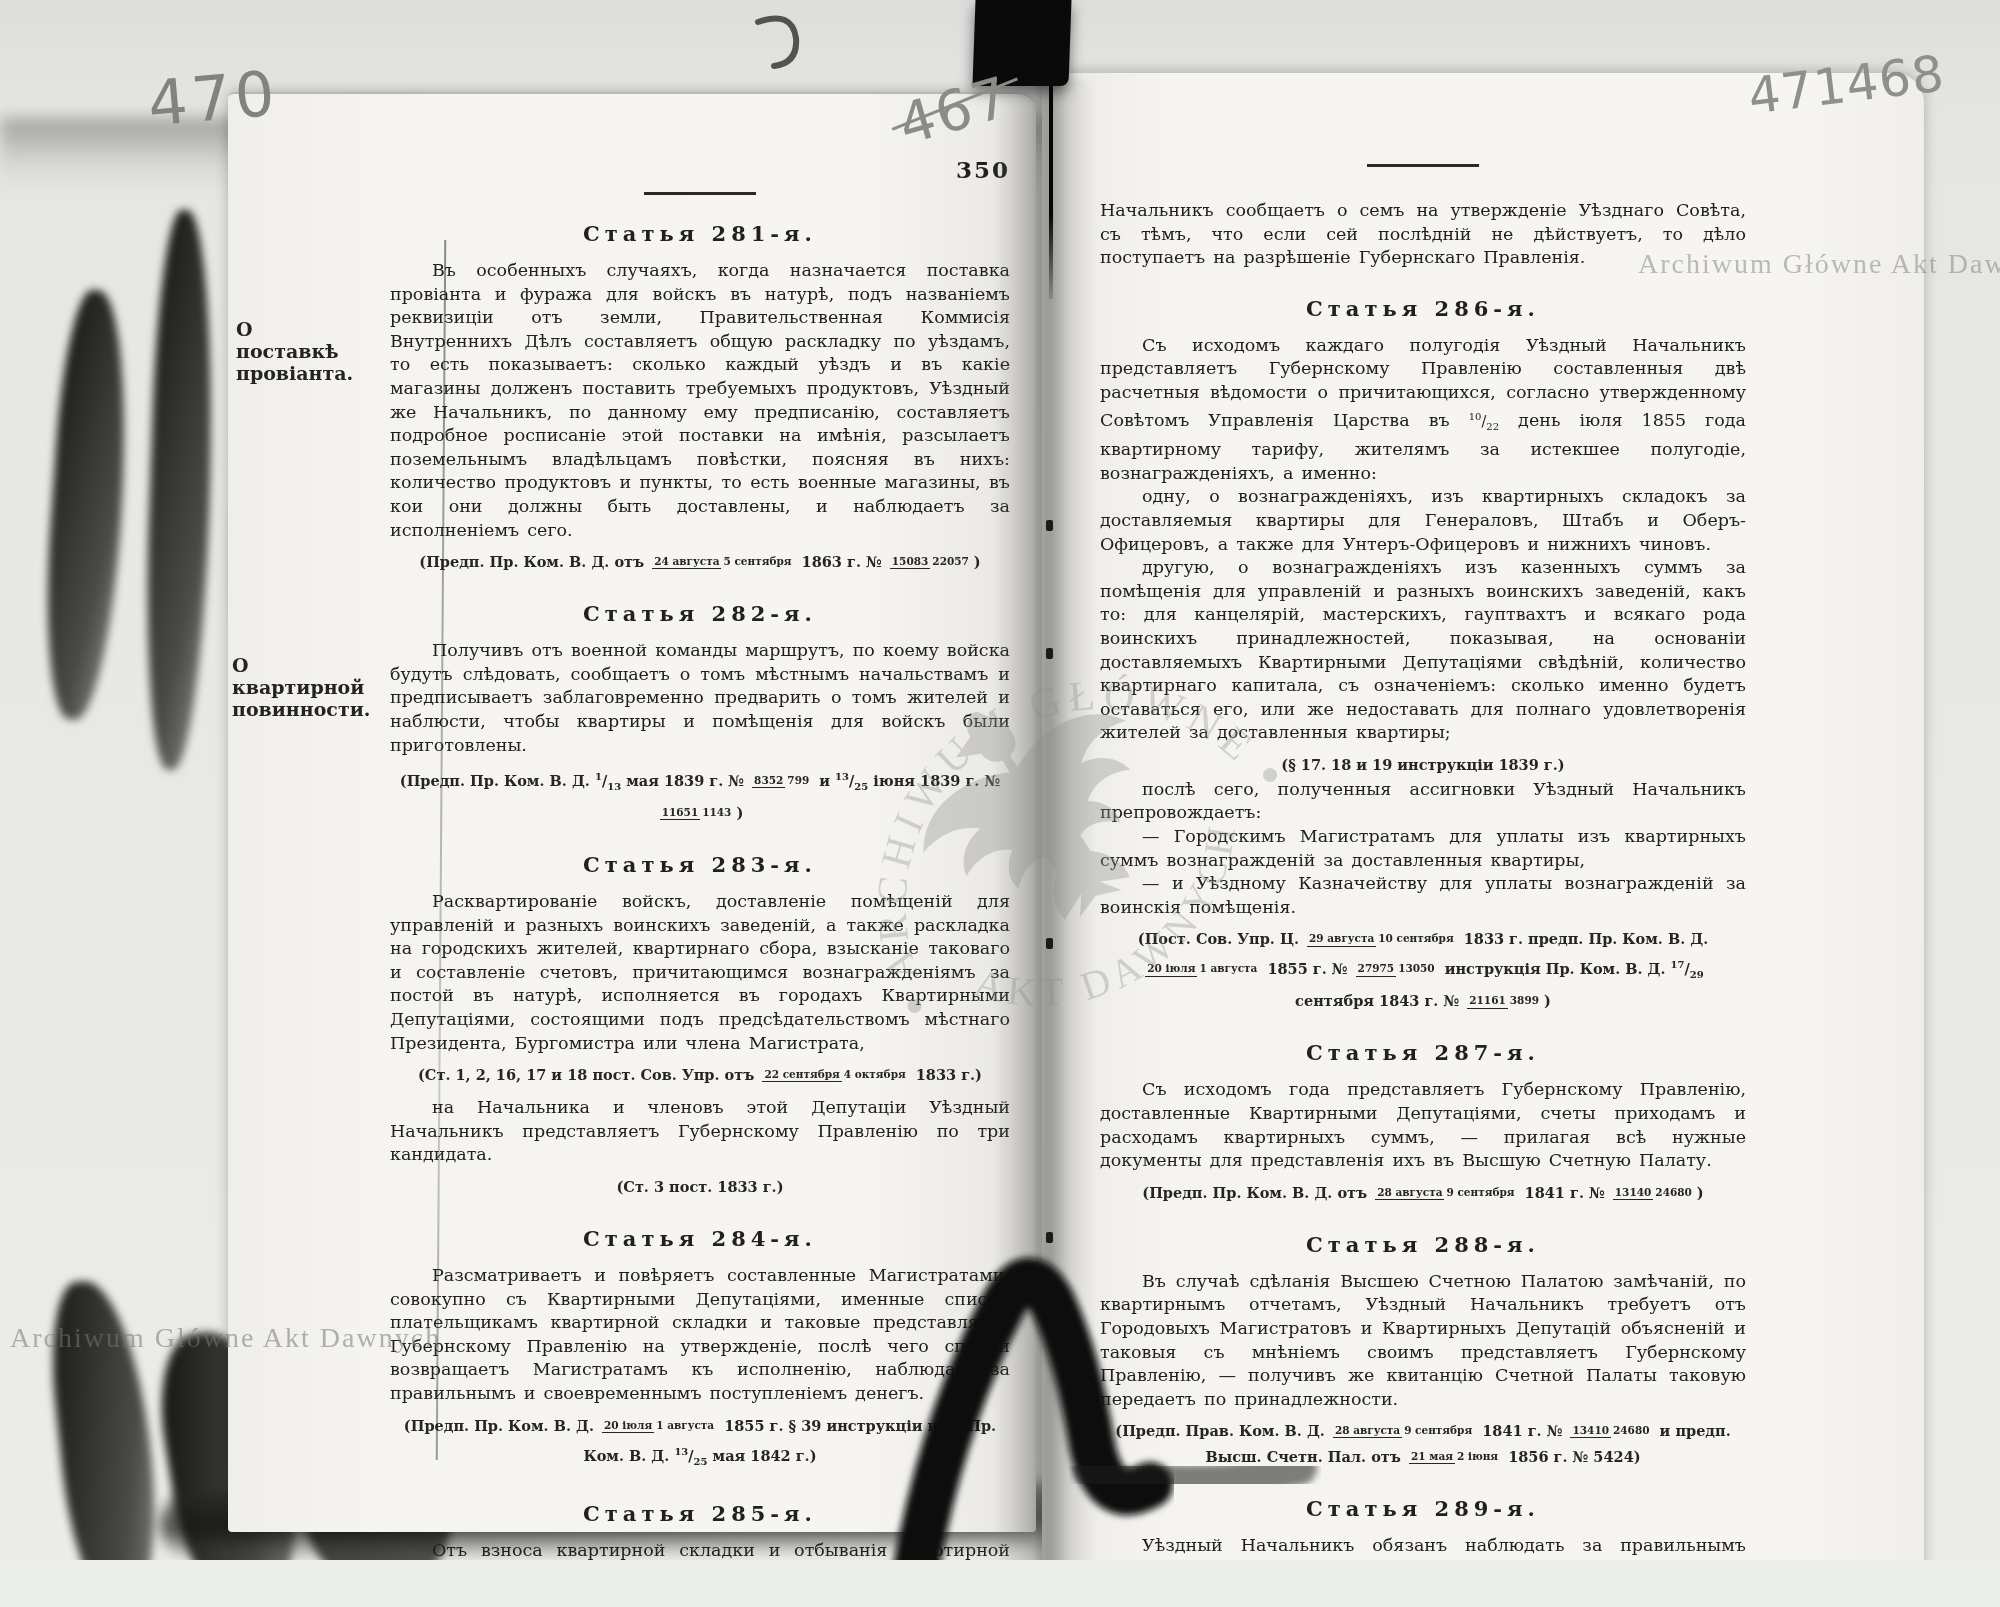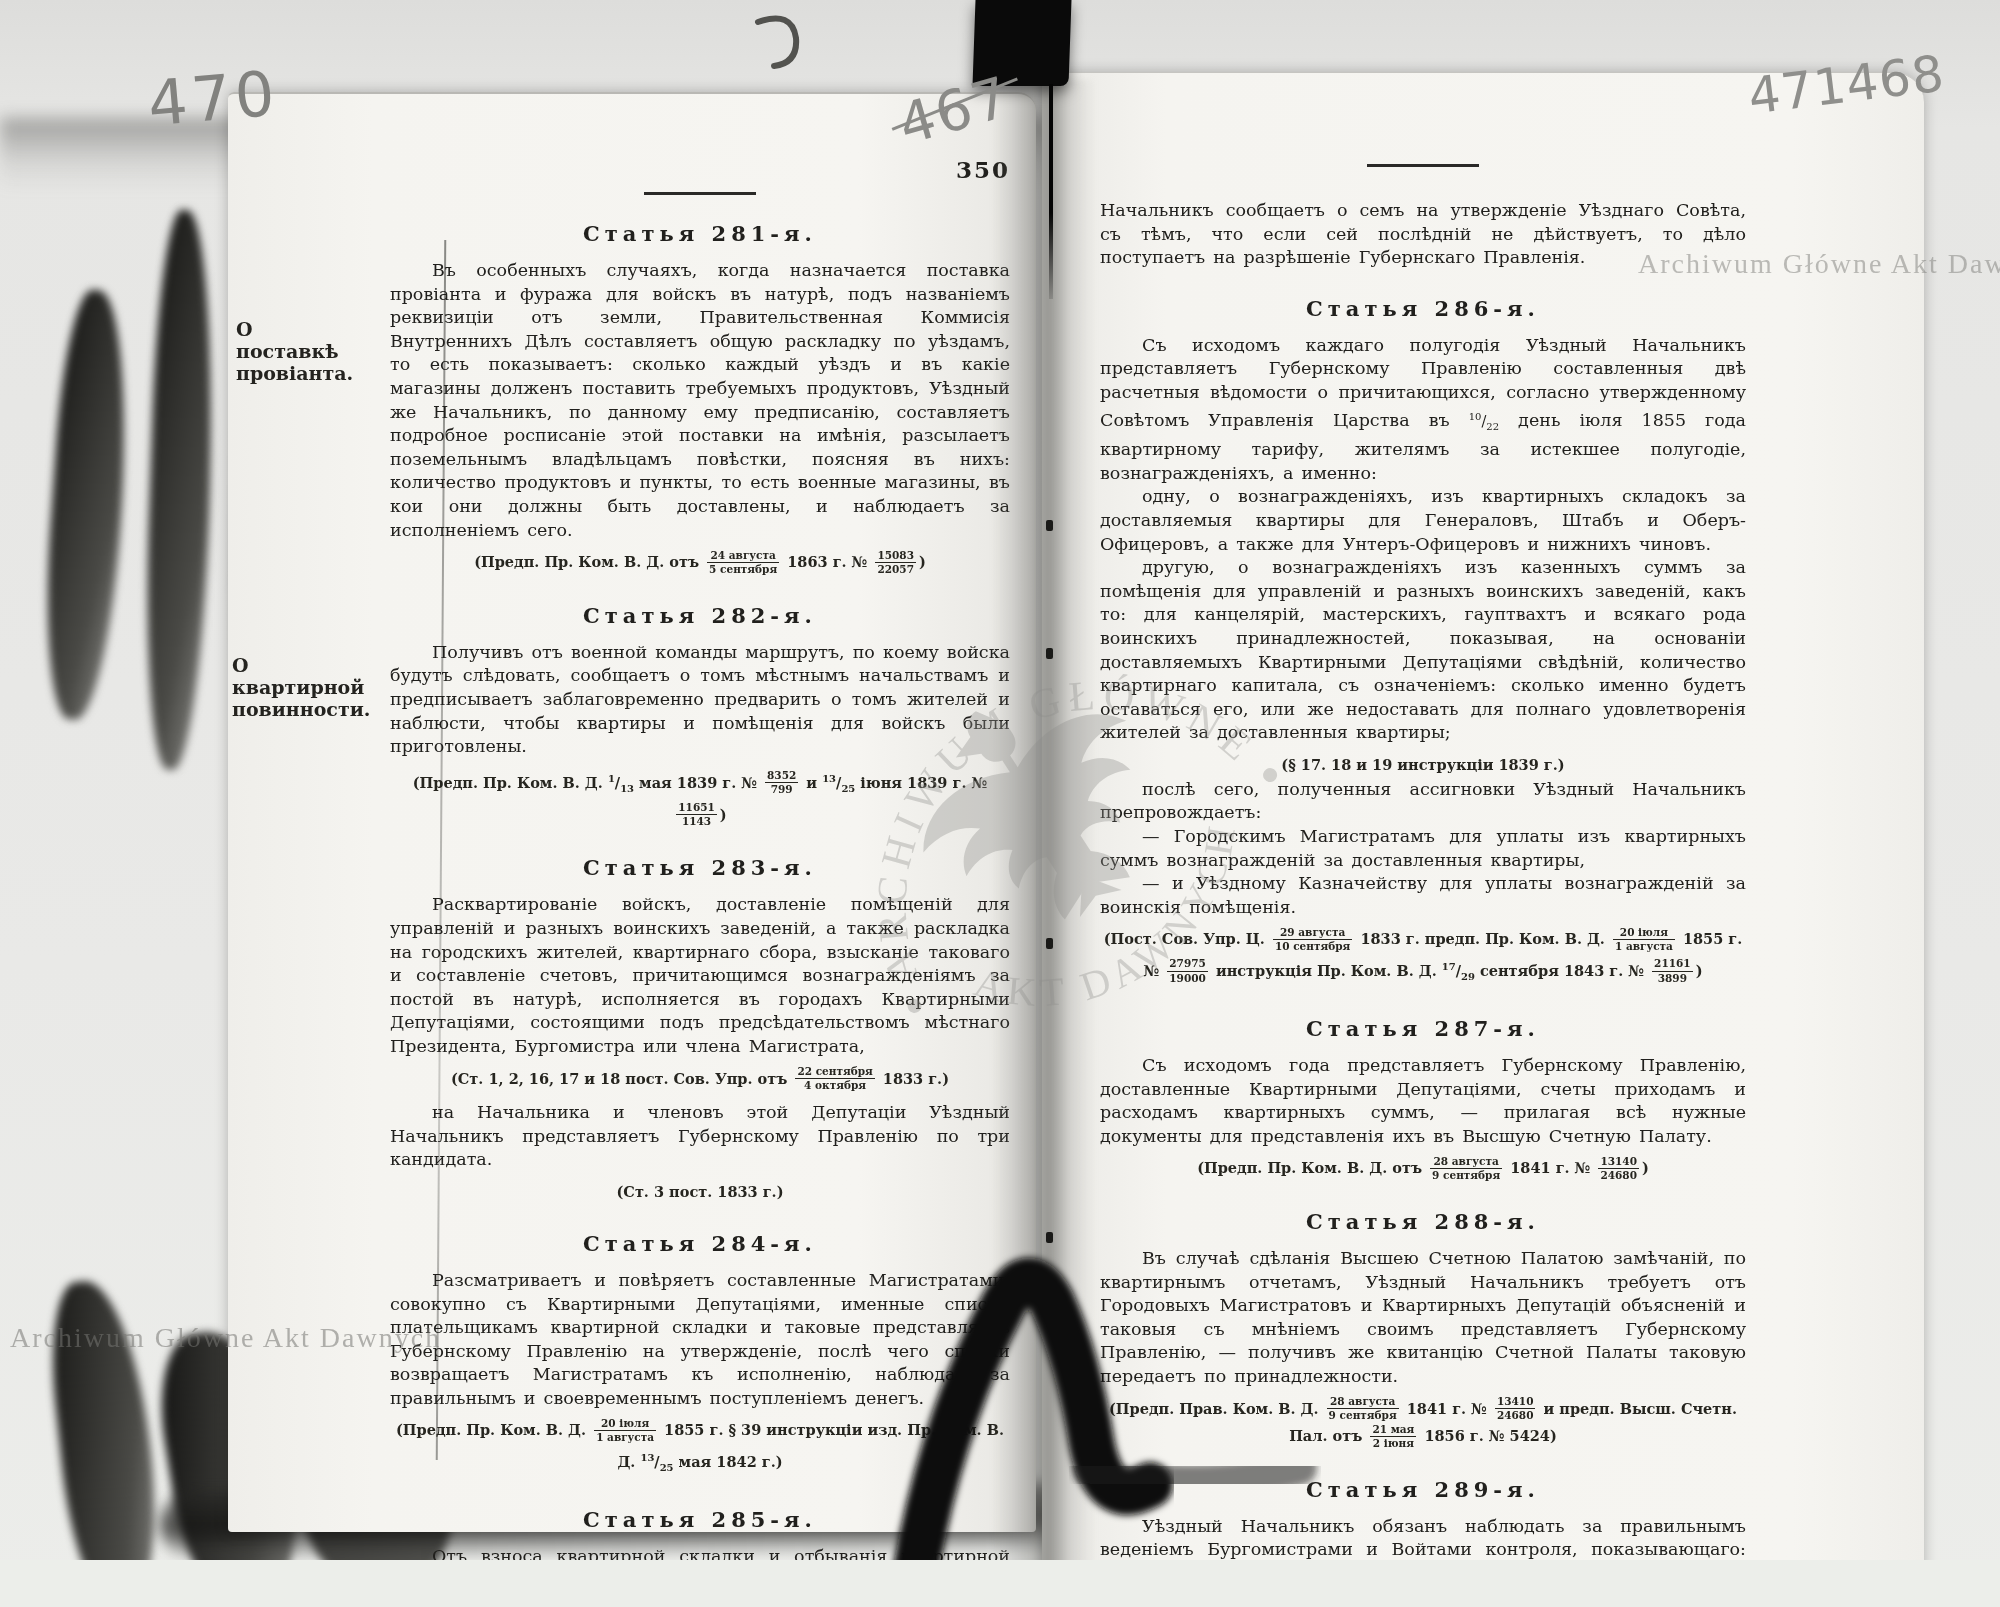--- a/index.html
+++ b/index.html
@@ -72,21 +72,21 @@
   .pgnum{text-align:right;font-weight:bold;font-size:23px;letter-spacing:2px;}
   .rule{width:112px;height:3px;background:#2a2927;margin:9px auto 0;}
   .section-head{text-align:center;font-weight:bold;font-size:22px;letter-spacing:3px;margin-top:30px;}
   .art-title{text-align:center;font-weight:bold;font-size:21px;letter-spacing:5px;margin:26px 0 13px;}
   .body-par{font-size:17.5px;line-height:23.6px;text-align:justify;text-indent:42px;margin:0;
             word-spacing:2.5px;}
   .noindent{text-indent:0;}
   .citation{text-align:center;font-size:14.5px;font-weight:bold;line-height:26px;margin:7px auto 0;
             color:#26251f;}
   .citation.wide{max-width:640px;}
-  .frac{display:inline-flex;flex-direction:column;vertical-align:middle;text-align:center;
+  .frac{display:inline-flex;flex-direction:row;vertical-align:middle;text-align:center;
         font-size:10.5px;line-height:1.25;margin:0 3px;position:relative;top:-1px;}
   .frac .ft{border-bottom:1.4px solid #26251f;padding:0 2px;}
   .frac .fb{padding:0 2px;}
   .sfrac{font-size:14.5px;}
   .sfrac sup{font-size:10px;vertical-align:6px;}
   .sfrac sub{font-size:10px;vertical-align:-4px;}
   .margin-note{position:absolute;width:112px;font-size:19px;font-weight:bold;line-height:22px;
                color:#24231f;text-align:left;}
   #mnote-281{left:8px;top:224px;}
   #mnote-282{left:4px;top:560px;}
@@ -172,21 +172,21 @@
       <p class="body-par">— Городскимъ Магистратамъ для уплаты изъ квартирныхъ суммъ вознагражденій за доставленныя квартиры,</p>
       <p class="body-par">— и Уѣздному Казначейству для уплаты вознагражденій за воинскія помѣщенія.</p>
       <div class="citation wide">(Пост. Сов. Упр. Ц. <span class="frac">
             <span class="ft">29 августа</span>
             <span class="fb">10 сентября</span>
           </span> 1833 г. предп. Пр. Ком. В. Д. <span class="frac">
             <span class="ft">20 іюля</span>
             <span class="fb">1 августа</span>
           </span> 1855 г. № <span class="frac">
             <span class="ft">27975</span>
-            <span class="fb">19000</span>
+            <span class="fb">13050</span>
           </span> инструкція Пр. Ком. В. Д. <span class="sfrac"><sup>17</sup>/<sub>29</sub></span> сентября 1843 г. № <span class="frac">
             <span class="ft">21161</span>
             <span class="fb">3899</span>
           </span>)</div>
 
       <div class="art-title">Статья 287-я.</div>
       <p class="body-par">Съ исходомъ года представляетъ Губернскому Правленію, доставленные Квартирными Депутаціями, счеты приходамъ и расходамъ квартирныхъ суммъ, — прилагая всѣ нужные документы для представленія ихъ въ Высшую Счетную Палату.</p>
       <div class="citation">(Предп. Пр. Ком. В. Д. отъ <span class="frac">
             <span class="ft">28 августа</span>
             <span class="fb">9 сентября</span>

